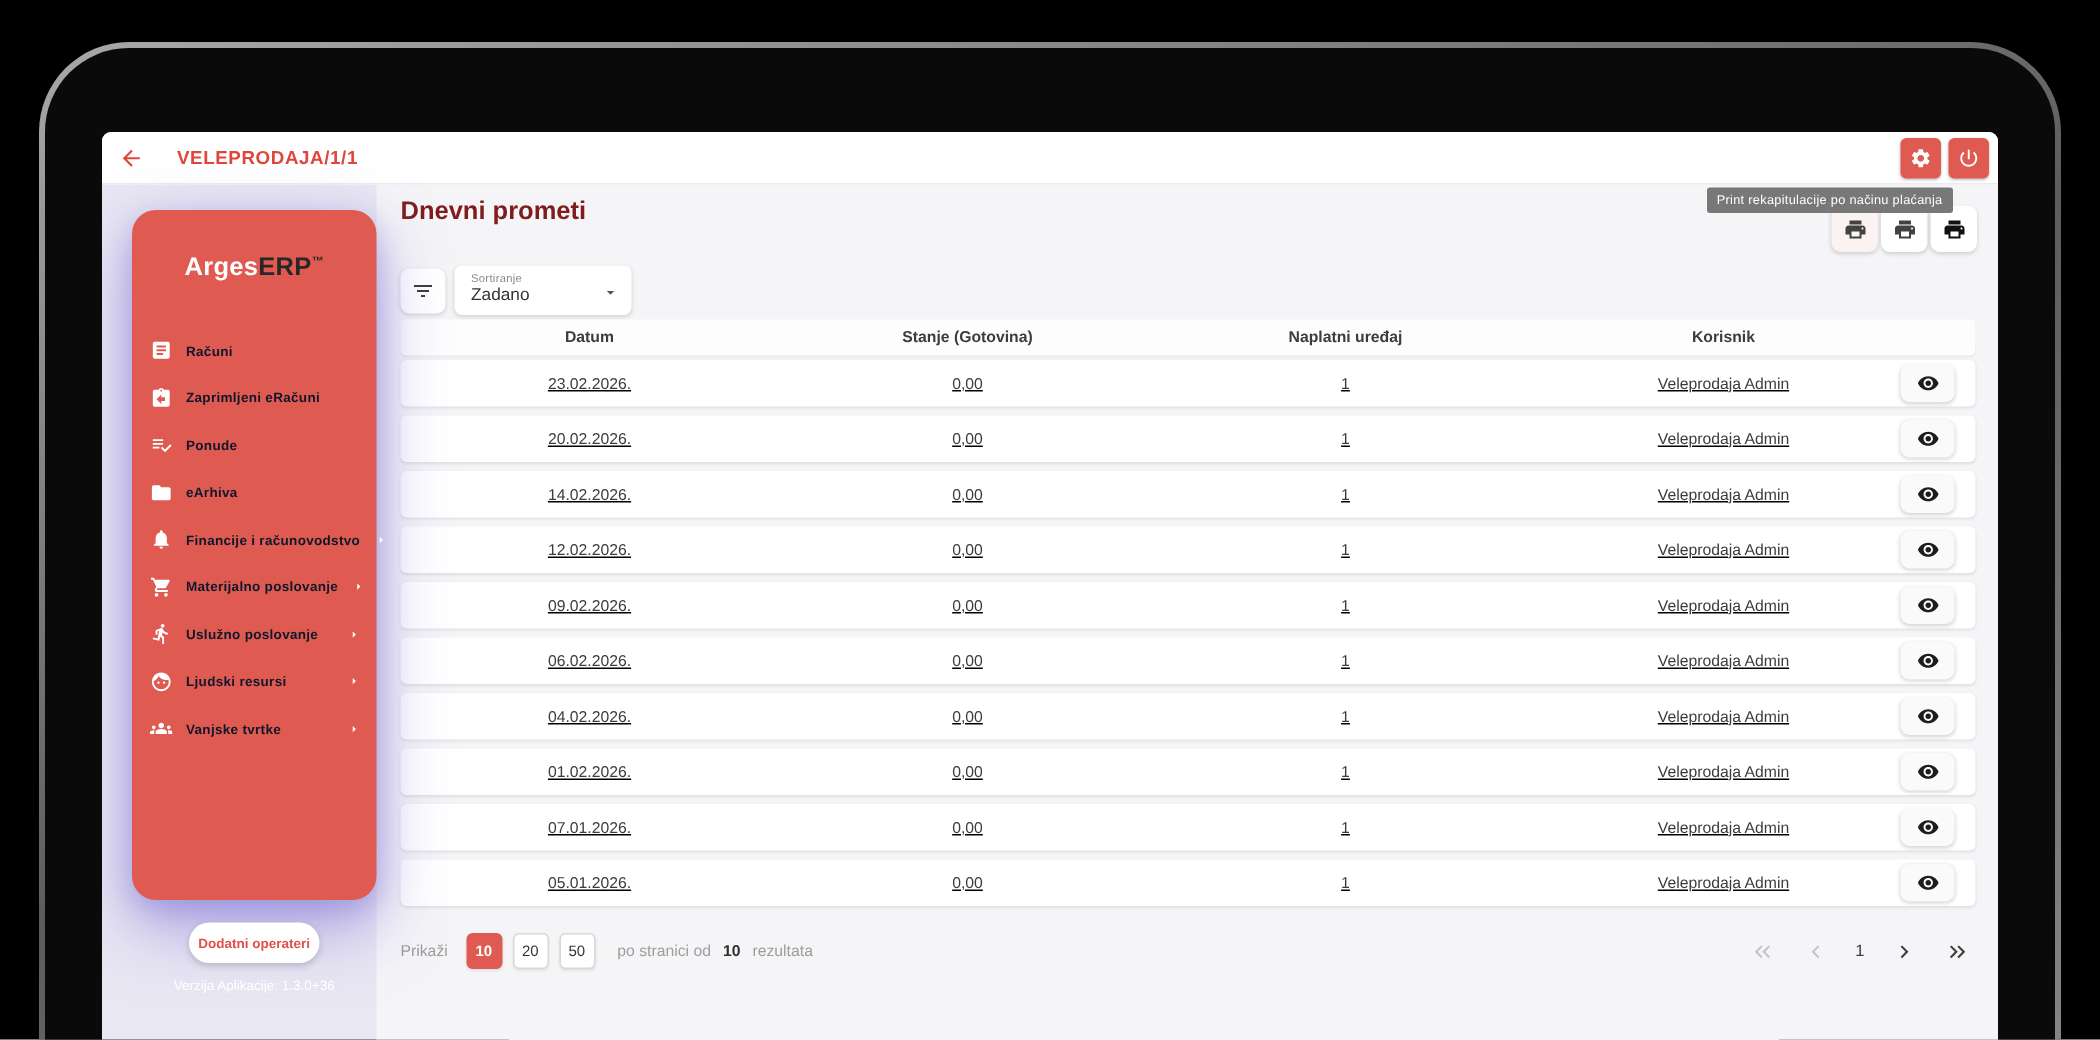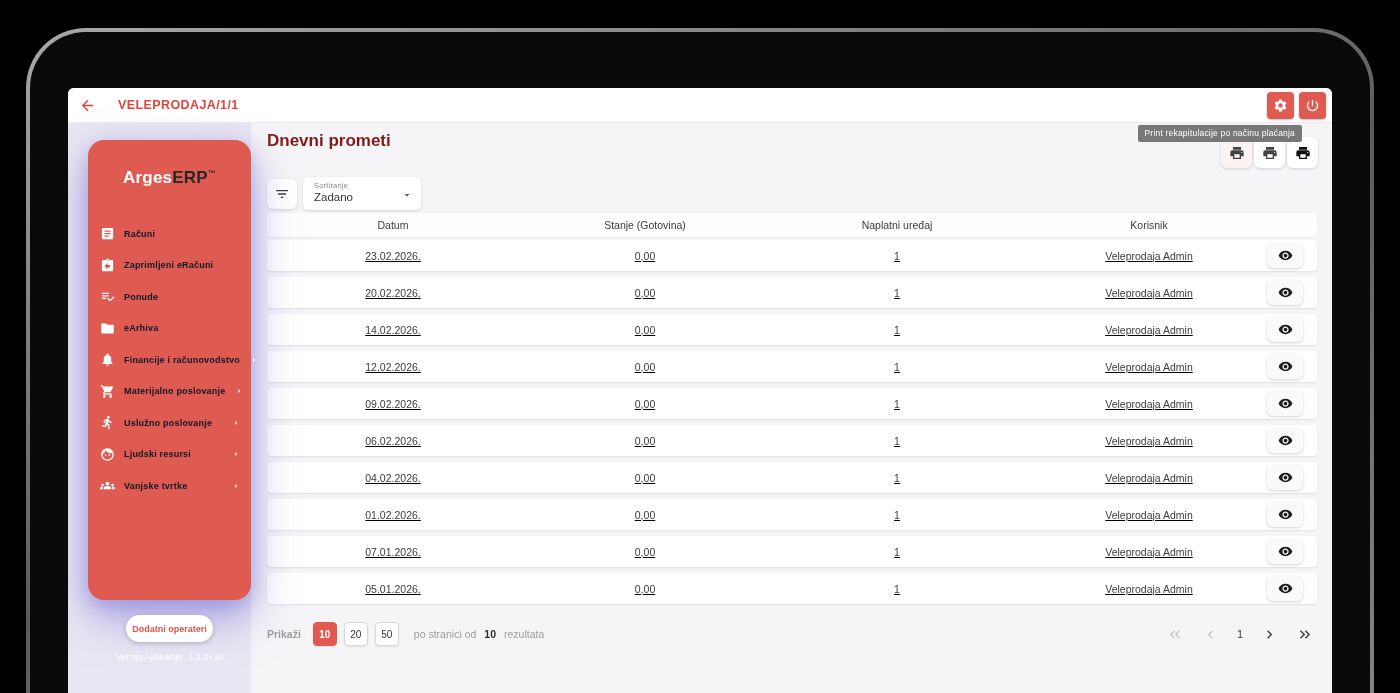--- a/index.html
+++ b/index.html
@@ -53,33 +53,33 @@
               border-radius:5px; box-shadow:0 1px 3px rgba(0,0,0,.14); cursor:pointer; padding:4px 8px 0 11px; }
   .sort-label { font-size:7.5px; color:#8a8a8a; letter-spacing:.2px; }
   .sort-value { font-size:11.5px; color:#333; margin-top:1px; }
   .sort-caret { position:absolute; right:8px; top:12px; width:12px; height:12px; fill:#555; }
 
   
   .table { position:absolute; left:199px; top:125px; width:1050px; }
   .thead, .trow { display:grid; grid-template-columns:repeat(4,1fr) 42px; align-items:center; }
   .thead { height:24px; background:#fdfdfe; border-radius:4px; margin-bottom:3px;
            box-shadow:0 1px 1px rgba(0,0,0,.05); }
-  .thead .tcell { font-weight:normal; }
+  .thead .tcell { font-weight:bold; }
   .trow  { height:31px; background:#fff; border-radius:4px; margin-bottom:6px;
            box-shadow:0 1px 2px rgba(40,40,70,.10);text-decoration:underline; }
   .tcell { text-align:center; font-size:10.5px; color:#3c3c3c; }
   .eye-btn { width:36px; height:25px; border:none; border-radius:6px; background:#fafafa;
              box-shadow:0 1px 3px rgba(0,0,0,.18); display:flex; align-items:center;
              justify-content:center; cursor:pointer; margin-left:-8px; }
   .eye-btn svg { width:15px; height:15px; fill:#1d1d1d; }
 
   
   .pager { position:absolute; left:199px; top:532px; width:1050px; height:28px;
            display:flex; align-items:center; font-size:10.5px; color:#9d9d9d; }
-  .pager .lbl { margin-right:12px;font-weight:bold; }
+  .pager .lbl { margin-right:12px; }
   .size-btn { width:24px; height:24px; border:1px solid #d8d8d8; border-radius:4px; background:#fff;
               color:#333; font-size:10px; margin-right:7px; cursor:pointer;
               box-shadow:0 1px 2px rgba(0,0,0,.08); font-family:inherit; }
   .size-btn.active { background:#df5b52; border-color:#df5b52; color:#fff; font-weight:bold; }
   .per-page { margin-left:8px; }
   .total { color:#2f2f2f; font-weight:bold; margin:0 8px; }
   .nav { margin-left:auto; display:flex; align-items:center; gap:17px; margin-right:4px; }
   .nav-btn { border:none; background:none; width:18px; height:18px; cursor:pointer; padding:0;
              display:flex; align-items:center; justify-content:center; }
   .nav-btn svg { width:17px; height:17px; fill:#3f3f3f; }

